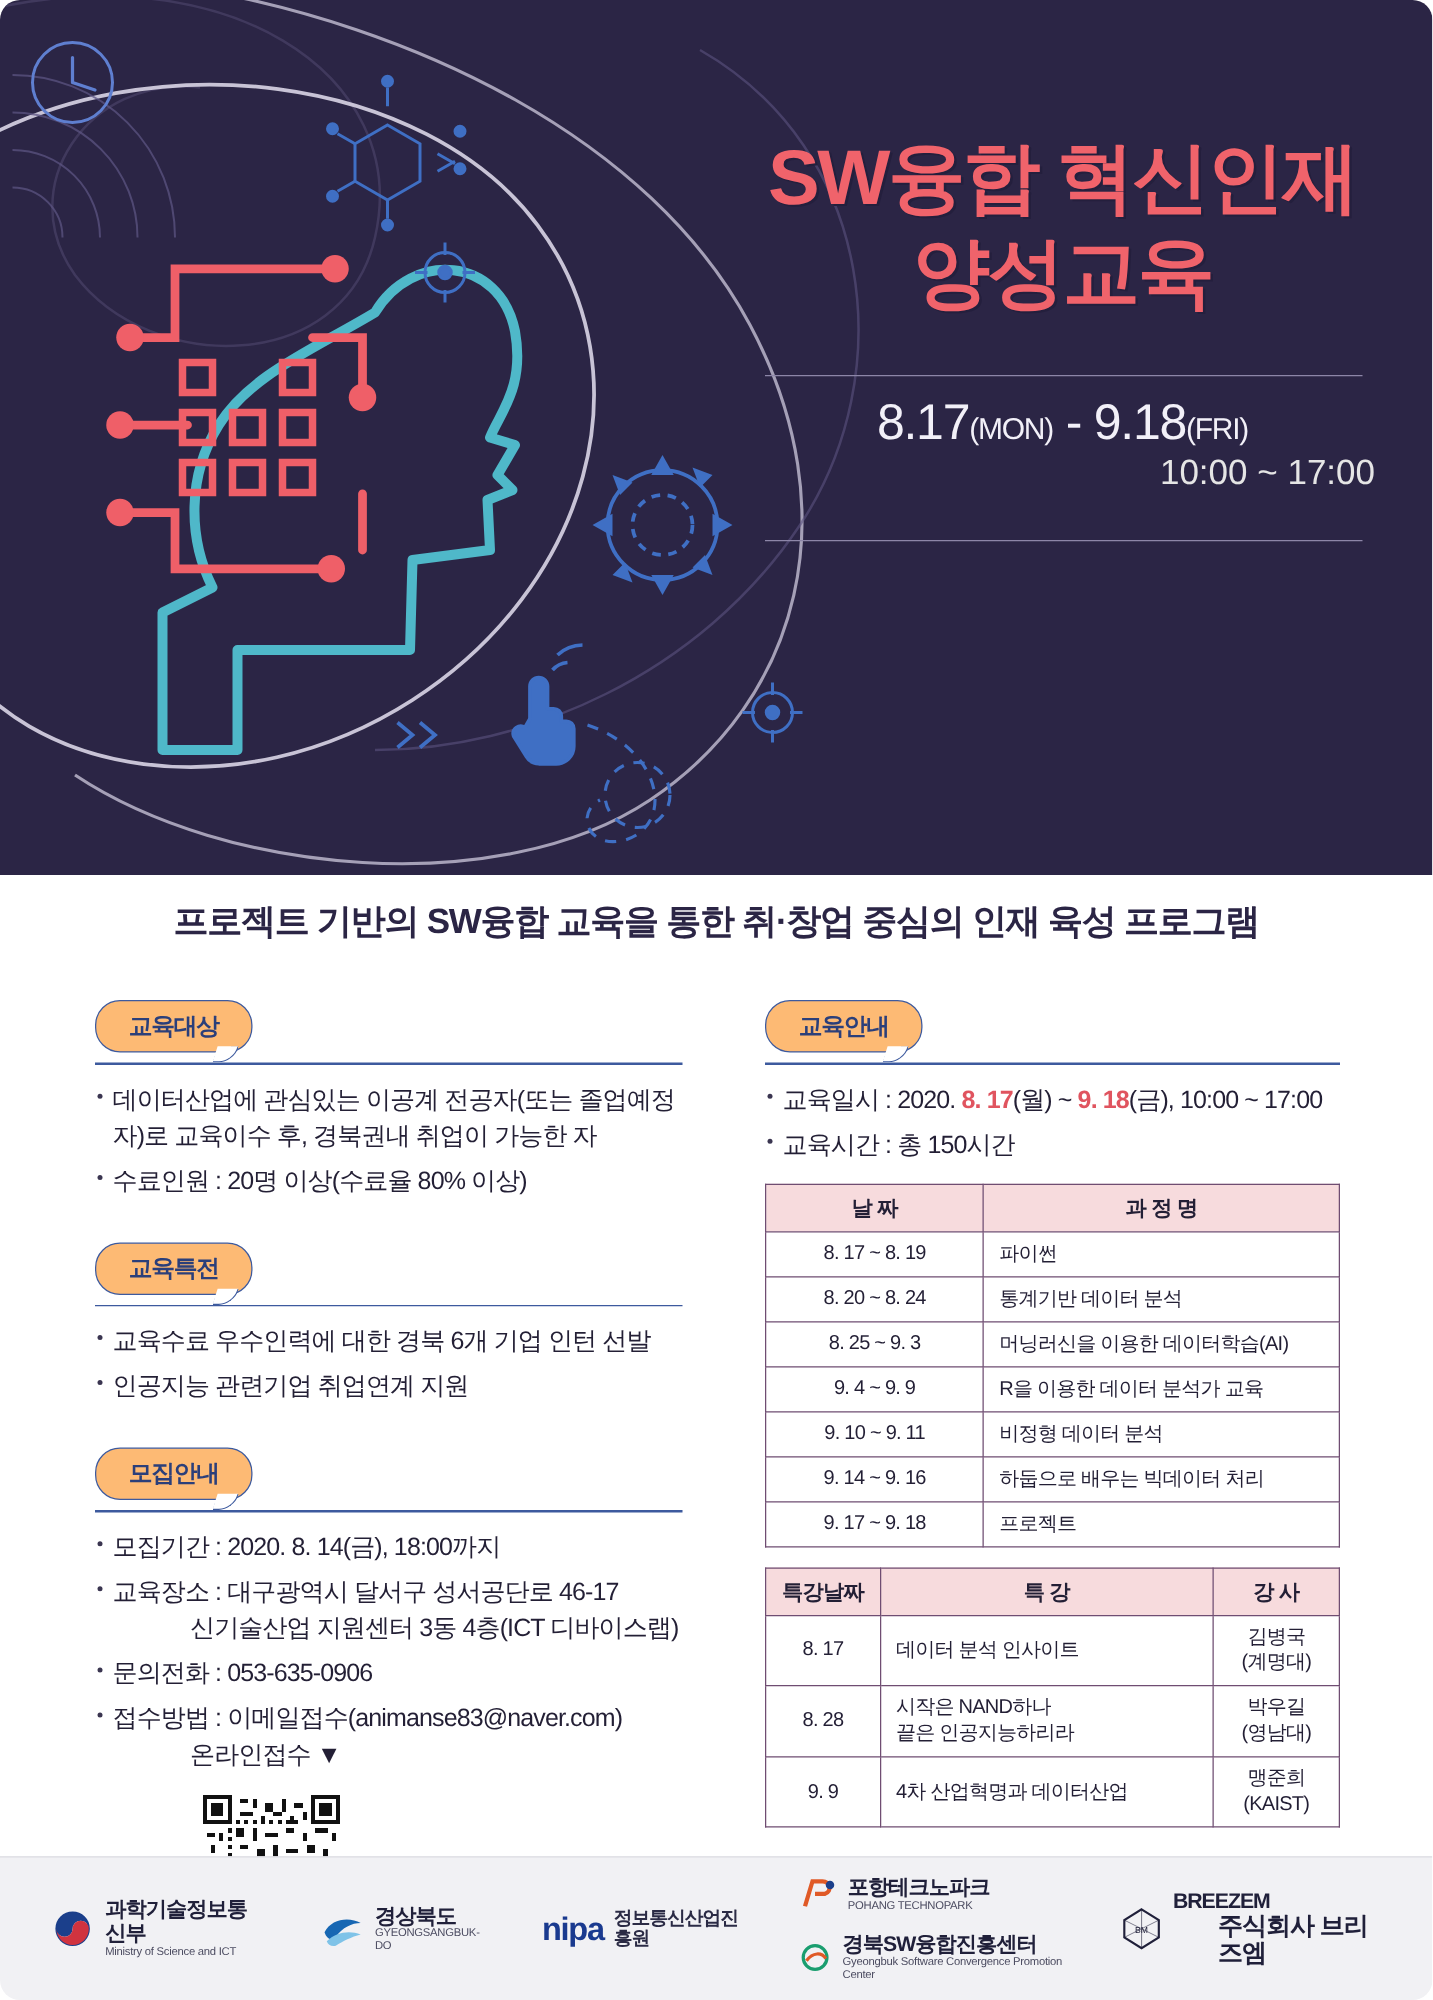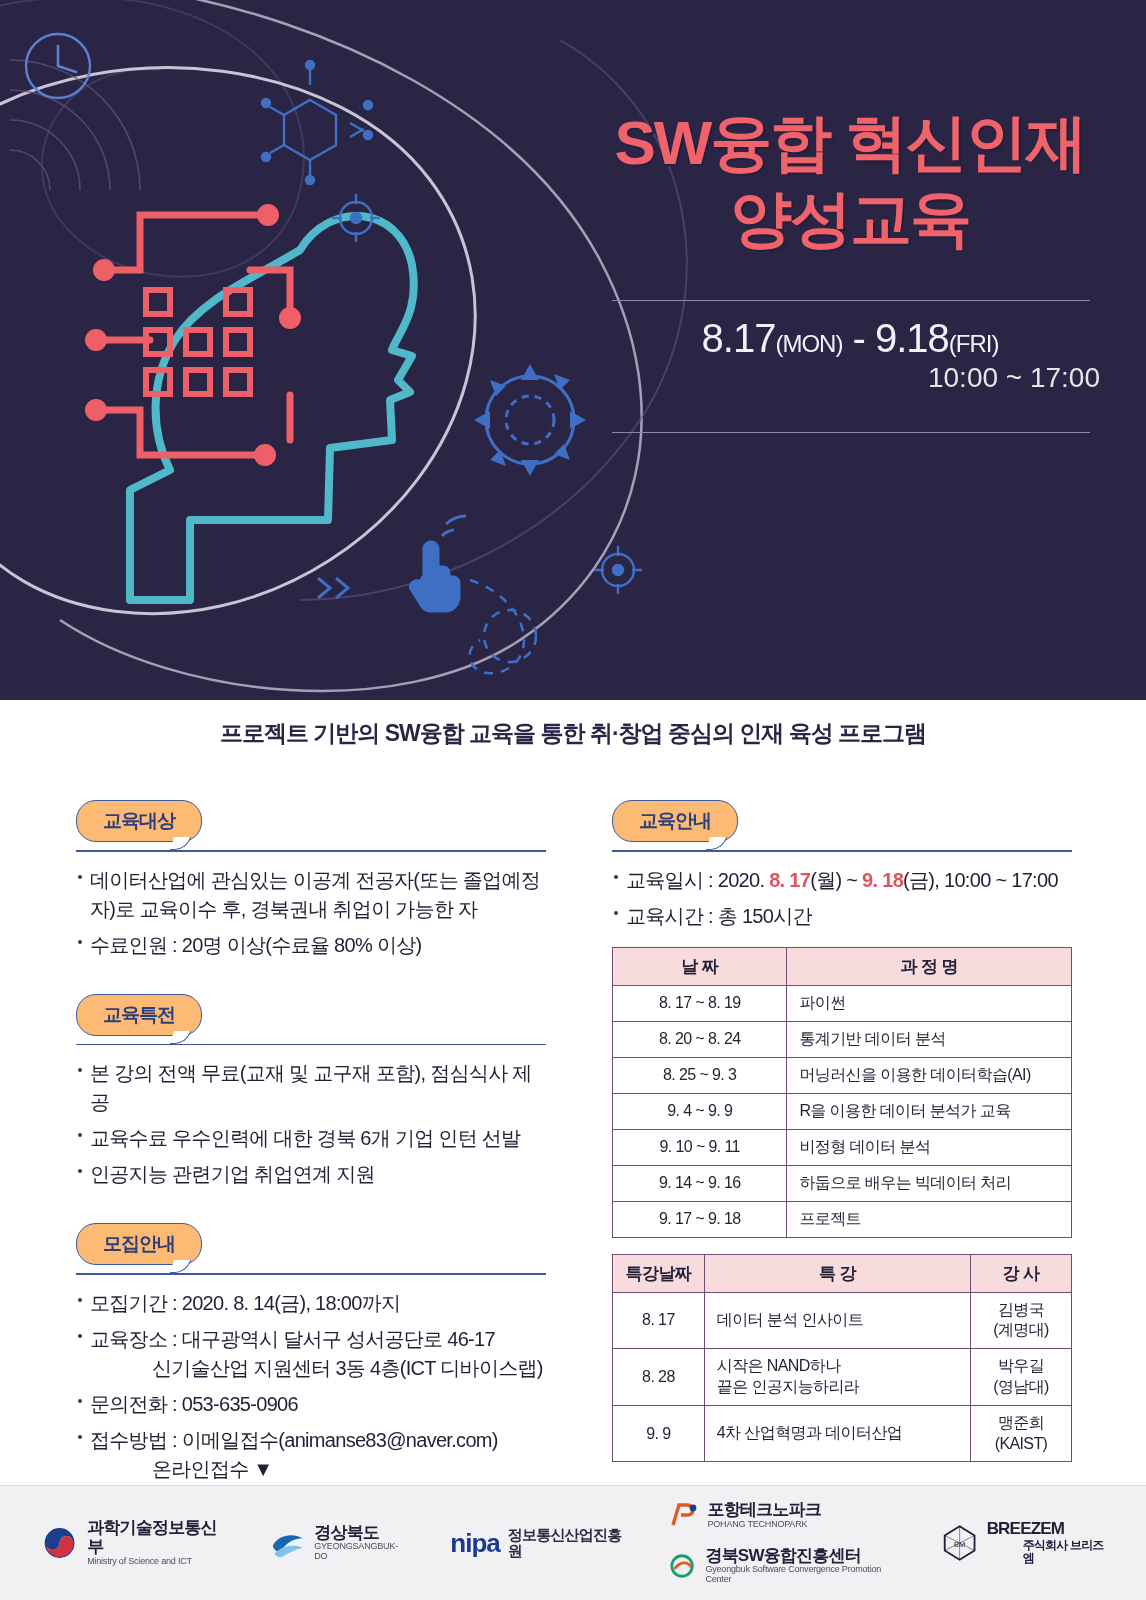--- a/index.html
+++ b/index.html
@@ -6,20 +6,21 @@
   html, body {
     width: 1146px; height: 1600px;
     font-family: "Liberation Sans", sans-serif;
     background: #ffffff;
   }
   .poster {
     position: relative;
     width: 1146px; height: 1600px;
     overflow: hidden;
     background: #ffffff;
+    border-radius: 16px;
   }
 
   
   .hero {
     position: relative;
     width: 1146px; height: 700px;
     background: #2b2545;
     overflow: hidden;
   }
   .hero-swirl {
@@ -63,21 +64,21 @@
     color: #e5e5e5;
     font-size: 28px;
     letter-spacing: 0px;
   }
 
   
   .subtitle {
     position: absolute;
     left: 0; top: 718px; width: 1146px;
     text-align: center;
-    font-size: 23px;
+    font-size: 28px;
     font-weight: bold;
     color: #2b2545;
     letter-spacing: -1px;
   }
 
   
   .col-left {
     position: absolute;
     left: 76px; top: 800px; width: 470px;
   }
@@ -315,21 +316,20 @@
       <ul class="bullets">
         <li>데이터산업에 관심있는 이공계 전공자(또는 졸업예정자)로 교육이수 후, 경북권내 취업이 가능한 자</li>
         <li>수료인원 : 20명 이상(수료율 80% 이상)</li>
       </ul>
     </div>
 
     <div class="blk">
       <div class="tag">교육특전</div>
       <div class="tag-underline"></div>
       <ul class="bullets">
-        <li>본 강의 전액 무료(교재 및 교구재 포함), 점심식사 제공</li>
         <li>교육수료 우수인력에 대한 경북 6개 기업 인턴 선발</li>
         <li>인공지능 관련기업 취업연계 지원</li>
       </ul>
     </div>
 
     <div class="blk">
       <div class="tag">모집안내</div>
       <div class="tag-underline"></div>
       <ul class="bullets">
         <li>모집기간 : 2020. 8. 14(금), 18:00까지</li>
@@ -591,20 +591,20 @@
       </div>
 
       <div class="logo">
         <svg width="40" height="40" viewBox="0 0 40 40">
           <path d="M20 2 L36 12 L36 28 L20 38 L4 28 L4 12 Z" fill="none" stroke="#20203a" stroke-width="2"></path>
           <path d="M20 2 L20 38 M4 12 L36 28 M36 12 L4 28" stroke="#20203a" stroke-width="1" opacity="0.55"></path>
           <text x="20" y="24" font-size="8" text-anchor="middle" fill="#20203a" font-family="Liberation Sans, sans-serif">BM</text>
         </svg>
         <div class="logo-txt">
           <div class="l1">BREEZEM</div>
-          <div class="l1" style="font-size:12px;margin-left:36px;">주식회사 브리즈엠</div>
+          <div class="l1" style="font-size:20px;margin-left:36px;">주식회사 브리즈엠</div>
         </div>
       </div>
 
     </div>
   </div>
 
 </div>
 
 </body></html>

